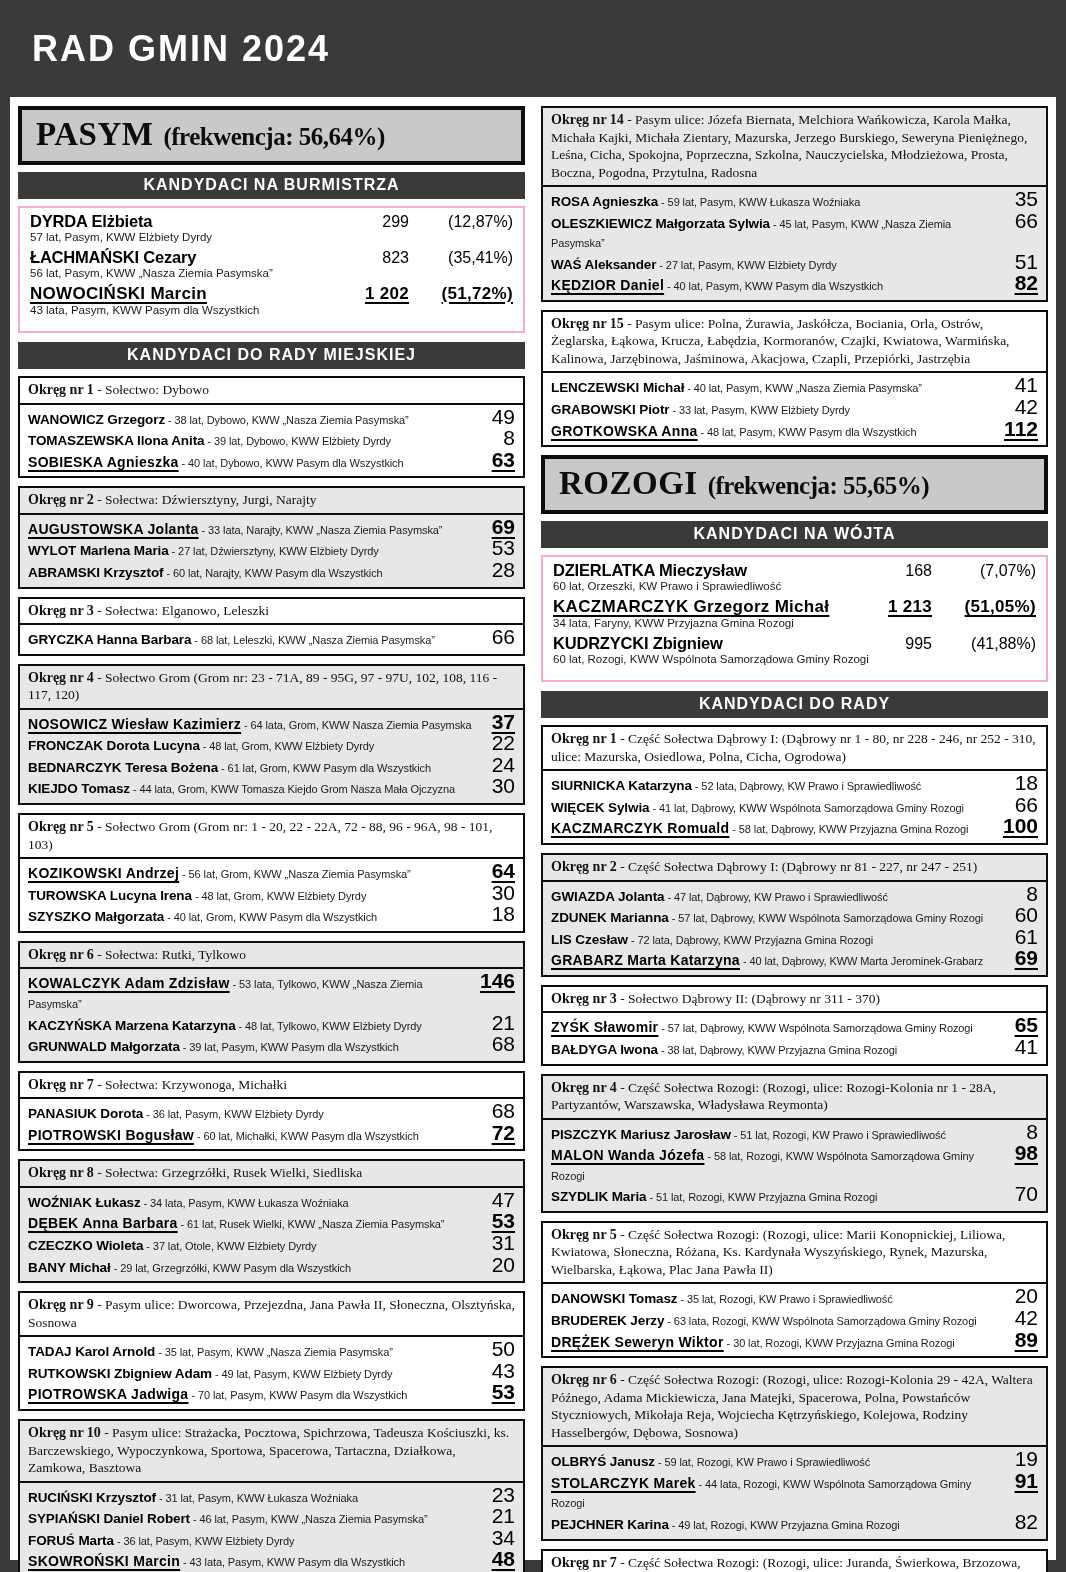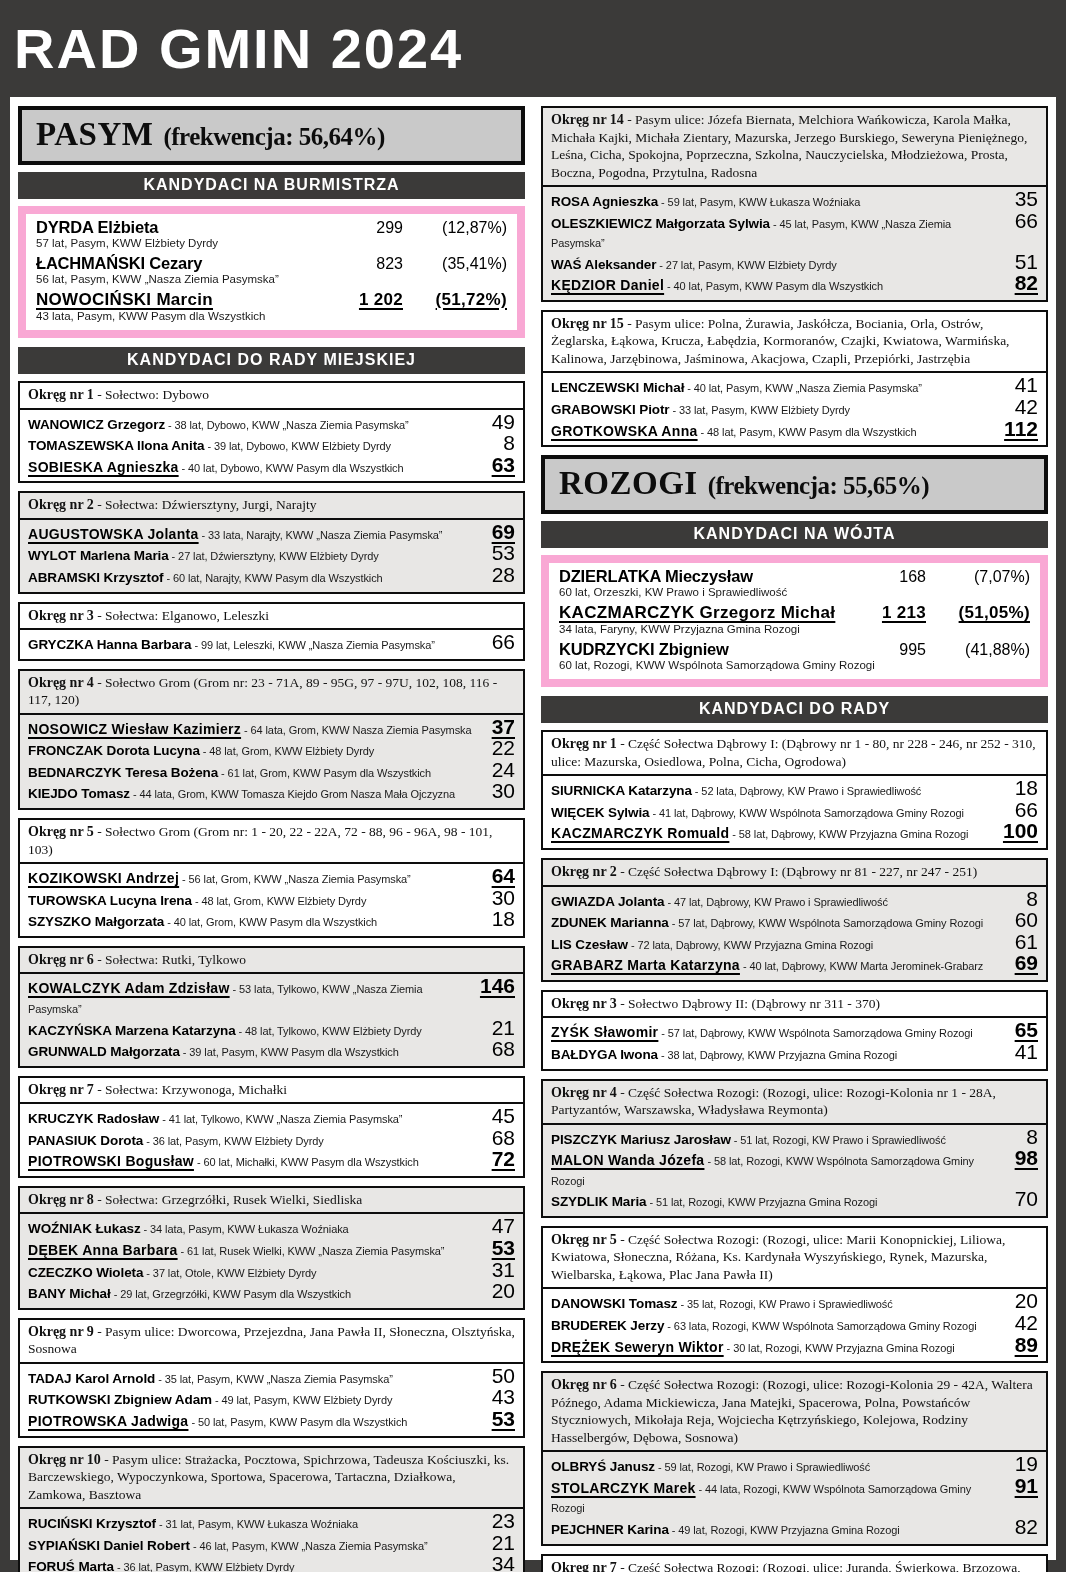--- a/index.html
+++ b/index.html
@@ -9,22 +9,22 @@
     background:#fff;
   }
   .frame{
     position:relative;width:1066px;height:1572px;
     background:#3b3a39;overflow:hidden;
   }
   .masthead{
     height:97px;display:flex;align-items:center;
   }
   .masthead .title{
-    color:#fff;font-weight:bold;font-size:56px;letter-spacing:2px;
-    padding-left:14px;line-height:1;
+    color:#fff;font-weight:bold;font-size:36px;letter-spacing:2px;
+    padding-left:32px;line-height:1;
   }
   .sheet{
     position:absolute;top:97px;left:10px;right:10px;bottom:12px;
     background:#fff;padding:9px 8px;box-sizing:border-box;
     display:flex;gap:16px;
   }
   .col{flex:1 1 0;min-width:0;display:flex;flex-direction:column;}
 
   
   .muni-box{
@@ -36,21 +36,21 @@
   .muni-box .muni-turnout{font-size:25px;font-weight:bold;color:#0d0d0d;letter-spacing:-0.5px;}
 
   .section-bar{
     background:#3b3a39;color:#fff;text-align:center;
     font-weight:bold;font-size:16px;letter-spacing:1px;
     padding:4px 0 5px 0;margin-bottom:7px;
   }
 
   
   .mayor-box{
-    border:8px solid #f9a8d4;padding:4px 10px 3px 10px;margin-bottom:9px;
+    border:2px solid #f9a8d4;padding:4px 10px 10px 10px;margin-bottom:9px;
   }
   .mayor-row .line1{display:flex;align-items:baseline;}
   .mayor-row .m-name{flex:1;font-weight:bold;font-size:16.5px;letter-spacing:-0.2px;}
   .mayor-row .m-votes{width:78px;text-align:right;font-size:16px;}
   .mayor-row .m-pct{width:104px;text-align:right;font-size:16px;}
   .mayor-row .line2{font-size:11.5px;color:#1a1a1a;line-height:13px;margin:0 0 4px 0;}
   .mayor-row.winner .m-name,
   .mayor-row.winner .m-votes,
   .mayor-row.winner .m-pct{
     font-weight:bold;font-size:17px;letter-spacing:0.3px;
@@ -157,21 +157,21 @@
               <div class="cand">
                 <span class="c-left"><span class="c-name">ABRAMSKI Krzysztof</span><span class="c-details"> - 60 lat, Narajty, KWW Pasym dla Wszystkich</span></span>
                 <span class="c-votes">28</span>
               </div>
             </div>
           </div>
           <div class="district">
             <div class="d-header"><span class="d-label">Okręg nr 3</span> - <span class="d-desc">Sołectwa: Elganowo, Leleszki</span></div>
             <div class="d-body">
               <div class="cand">
-                <span class="c-left"><span class="c-name">GRYCZKA Hanna Barbara</span><span class="c-details"> - 99 lat, Leleszki, KWW „Nasza Ziemia Pasymska”</span></span>
+                <span class="c-left"><span class="c-name">GRYCZKA Hanna Barbara</span><span class="c-details"> - 68 lat, Leleszki, KWW „Nasza Ziemia Pasymska”</span></span>
                 <span class="c-votes">66</span>
               </div>
             </div>
           </div>
           <div class="district shaded">
             <div class="d-header"><span class="d-label">Okręg nr 4</span> - <span class="d-desc">Sołectwo Grom (Grom nr: 23 - 71A, 89 - 95G, 97 - 97U, 102, 108, 116 - 117, 120)</span></div>
             <div class="d-body">
               <div class="cand winner">
                 <span class="c-left"><span class="c-name">NOSOWICZ Wiesław Kazimierz</span><span class="c-details"> - 64 lata, Grom, KWW Nasza Ziemia Pasymska</span></span>
                 <span class="c-votes">37</span>
@@ -221,24 +221,20 @@
               <div class="cand">
                 <span class="c-left"><span class="c-name">GRUNWALD Małgorzata</span><span class="c-details"> - 39 lat, Pasym, KWW Pasym dla Wszystkich</span></span>
                 <span class="c-votes">68</span>
               </div>
             </div>
           </div>
           <div class="district">
             <div class="d-header"><span class="d-label">Okręg nr 7</span> - <span class="d-desc">Sołectwa: Krzywonoga, Michałki</span></div>
             <div class="d-body">
               <div class="cand">
-                <span class="c-left"><span class="c-name">KRUCZYK Radosław</span><span class="c-details"> - 41 lat, Tylkowo, KWW „Nasza Ziemia Pasymska”</span></span>
-                <span class="c-votes">45</span>
-              </div>
-              <div class="cand">
                 <span class="c-left"><span class="c-name">PANASIUK Dorota</span><span class="c-details"> - 36 lat, Pasym, KWW Elżbiety Dyrdy</span></span>
                 <span class="c-votes">68</span>
               </div>
               <div class="cand winner">
                 <span class="c-left"><span class="c-name">PIOTROWSKI Bogusław</span><span class="c-details"> - 60 lat, Michałki, KWW Pasym dla Wszystkich</span></span>
                 <span class="c-votes">72</span>
               </div>
             </div>
           </div>
           <div class="district shaded">
@@ -267,21 +263,21 @@
             <div class="d-body">
               <div class="cand">
                 <span class="c-left"><span class="c-name">TADAJ Karol Arnold</span><span class="c-details"> - 35 lat, Pasym, KWW „Nasza Ziemia Pasymska”</span></span>
                 <span class="c-votes">50</span>
               </div>
               <div class="cand">
                 <span class="c-left"><span class="c-name">RUTKOWSKI Zbigniew Adam</span><span class="c-details"> - 49 lat, Pasym, KWW Elżbiety Dyrdy</span></span>
                 <span class="c-votes">43</span>
               </div>
               <div class="cand winner">
-                <span class="c-left"><span class="c-name">PIOTROWSKA Jadwiga</span><span class="c-details"> - 50 lat, Pasym, KWW Pasym dla Wszystkich</span></span>
+                <span class="c-left"><span class="c-name">PIOTROWSKA Jadwiga</span><span class="c-details"> - 70 lat, Pasym, KWW Pasym dla Wszystkich</span></span>
                 <span class="c-votes">53</span>
               </div>
             </div>
           </div>
           <div class="district shaded">
             <div class="d-header"><span class="d-label">Okręg nr 10</span> - <span class="d-desc">Pasym ulice: Strażacka, Pocztowa, Spichrzowa, Tadeusza Kościuszki, ks. Barczewskiego, Wypoczynkowa, Sportowa, Spacerowa, Tartaczna, Działkowa, Zamkowa, Basztowa</span></div>
             <div class="d-body">
               <div class="cand">
                 <span class="c-left"><span class="c-name">RUCIŃSKI Krzysztof</span><span class="c-details"> - 31 lat, Pasym, KWW Łukasza Woźniaka</span></span>
                 <span class="c-votes">23</span>

